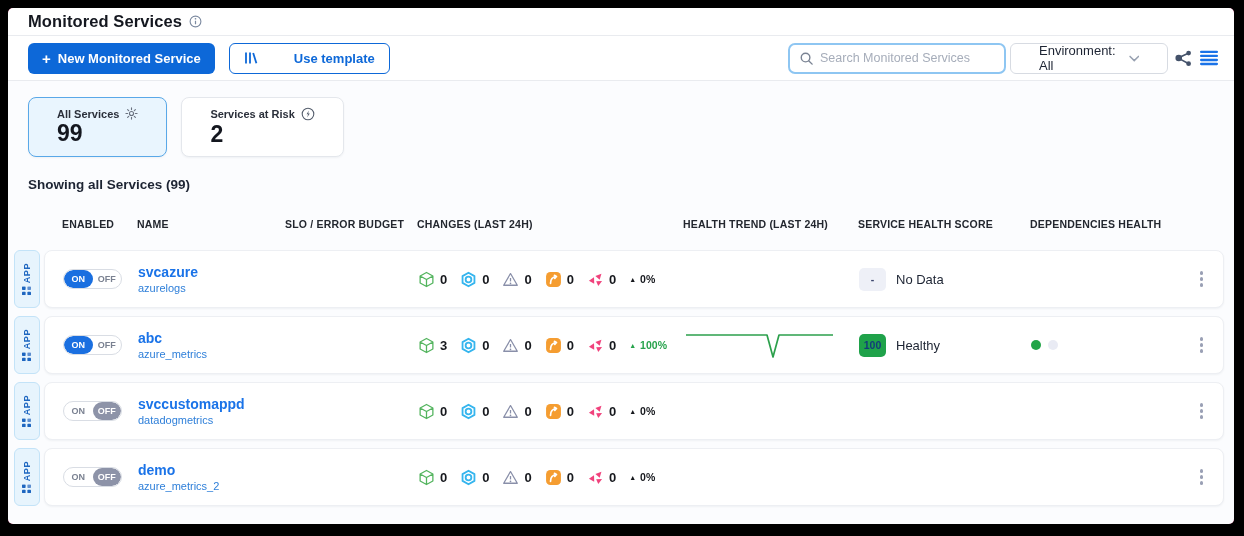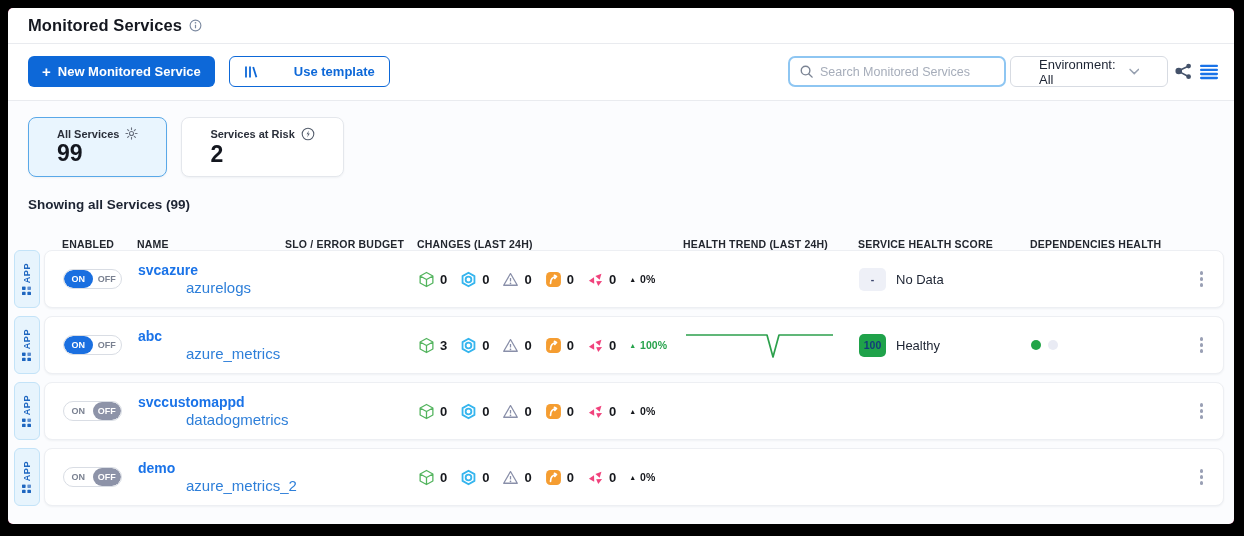--- a/index.html
+++ b/index.html
@@ -31,40 +31,40 @@
   .cards-row { display:flex; gap:14px; }
   .sum-card { min-width:104px; height:60px; background:#fff; border:1px solid #e4e7ec; border-radius:8px; padding:9px 28px 8px; cursor:pointer; box-shadow:0 1px 2px rgba(25,35,60,.05); }
   .sum-card.selected { background:#e9f5fe; border:1.5px solid #59a8e8; }
   .sum-card .lbl { font-size:11px; color:#2a2f3a; font-weight:bold; display:flex; align-items:center; gap:6px; white-space:nowrap; }
   .sum-card .val { font-size:23px; font-weight:bold; color:#14171f; margin-top:2px; line-height:1; }
 
   .showing { margin-top:20px; font-size:13.5px; font-weight:bold; color:#1d2433; }
 
   
   .grid-cols { display:grid; grid-template-columns:75px 148px 132px 266px 175px 172px 120px 1fr; align-items:center; }
-  .thead { margin:26px 0 0 34px; }
+  .thead { margin:26px 0 20px 34px; }
   .thead span { font-size:10.5px; font-weight:bold; color:#23272f; letter-spacing:.2px; white-space:nowrap; }
 
   .service-row { display:flex; align-items:stretch; margin-left:-14px; margin-bottom:8px; height:58px;justify-content:space-between; }
   .app-tab { width:26px; margin-right:4px; background:#e7f4fd; border:1px solid #c3e3f8; border-radius:6px; display:flex; align-items:center; justify-content:center; }
   .app-tab-inner { writing-mode:vertical-rl; transform:rotate(180deg); display:flex; align-items:center; gap:3px; font-size:9px; font-weight:bold; color:#1e66c0; letter-spacing:.6px; }
   .app-tab-inner svg { transform:rotate(90deg); }
   .row-card { flex:1; background:#fff; border:1px solid #edeff3; border-radius:8px; box-shadow:0 1px 2px rgba(20,30,60,.05); padding-left:18px; }
 
   
   .toggle { width:59px; height:20px; border:1px solid #d9dde4; border-radius:11px; display:flex; align-items:center; font-size:9px; font-weight:bold; cursor:pointer; background:#fff; overflow:hidden; }
   .toggle span { flex:1; text-align:center; line-height:18px; border-radius:10px; }
   .toggle.on .t-on { background:#1a6fe0; color:#fff; }
   .toggle.on .t-off { color:#7a8191; }
   .toggle.off .t-on { color:#7a8191; }
   .toggle.off .t-off { background:#8d93a8; color:#fff; }
 
   .cell-name { display:flex; flex-direction:column; justify-content:center; }
   .svc-name { font-size:14px; font-weight:bold; color:#1a73e8; text-decoration:none; cursor:pointer; line-height:1.15; }
-  .svc-sub { font-size:15px; color:#2e7fd9; margin-top:1px;margin-left:48px; }
+  .svc-sub { font-size:11px; color:#2e7fd9; margin-top:1px; }
 
   .cell-changes { display:flex; align-items:center; gap:13px; }
   .chg { display:flex; align-items:center; gap:5px; }
   .chg b { font-size:13px; color:#16181d; }
   .ci { width:17px; height:17px; }
   .delta { display:flex; align-items:center; gap:4px; }
   .delta .tri { font-style:normal; font-size:7px; color:#16181d; }
   .delta b { font-size:10.5px; color:#16181d; }
   .delta.pos .tri, .delta.pos b { color:#27a34c; }
 

